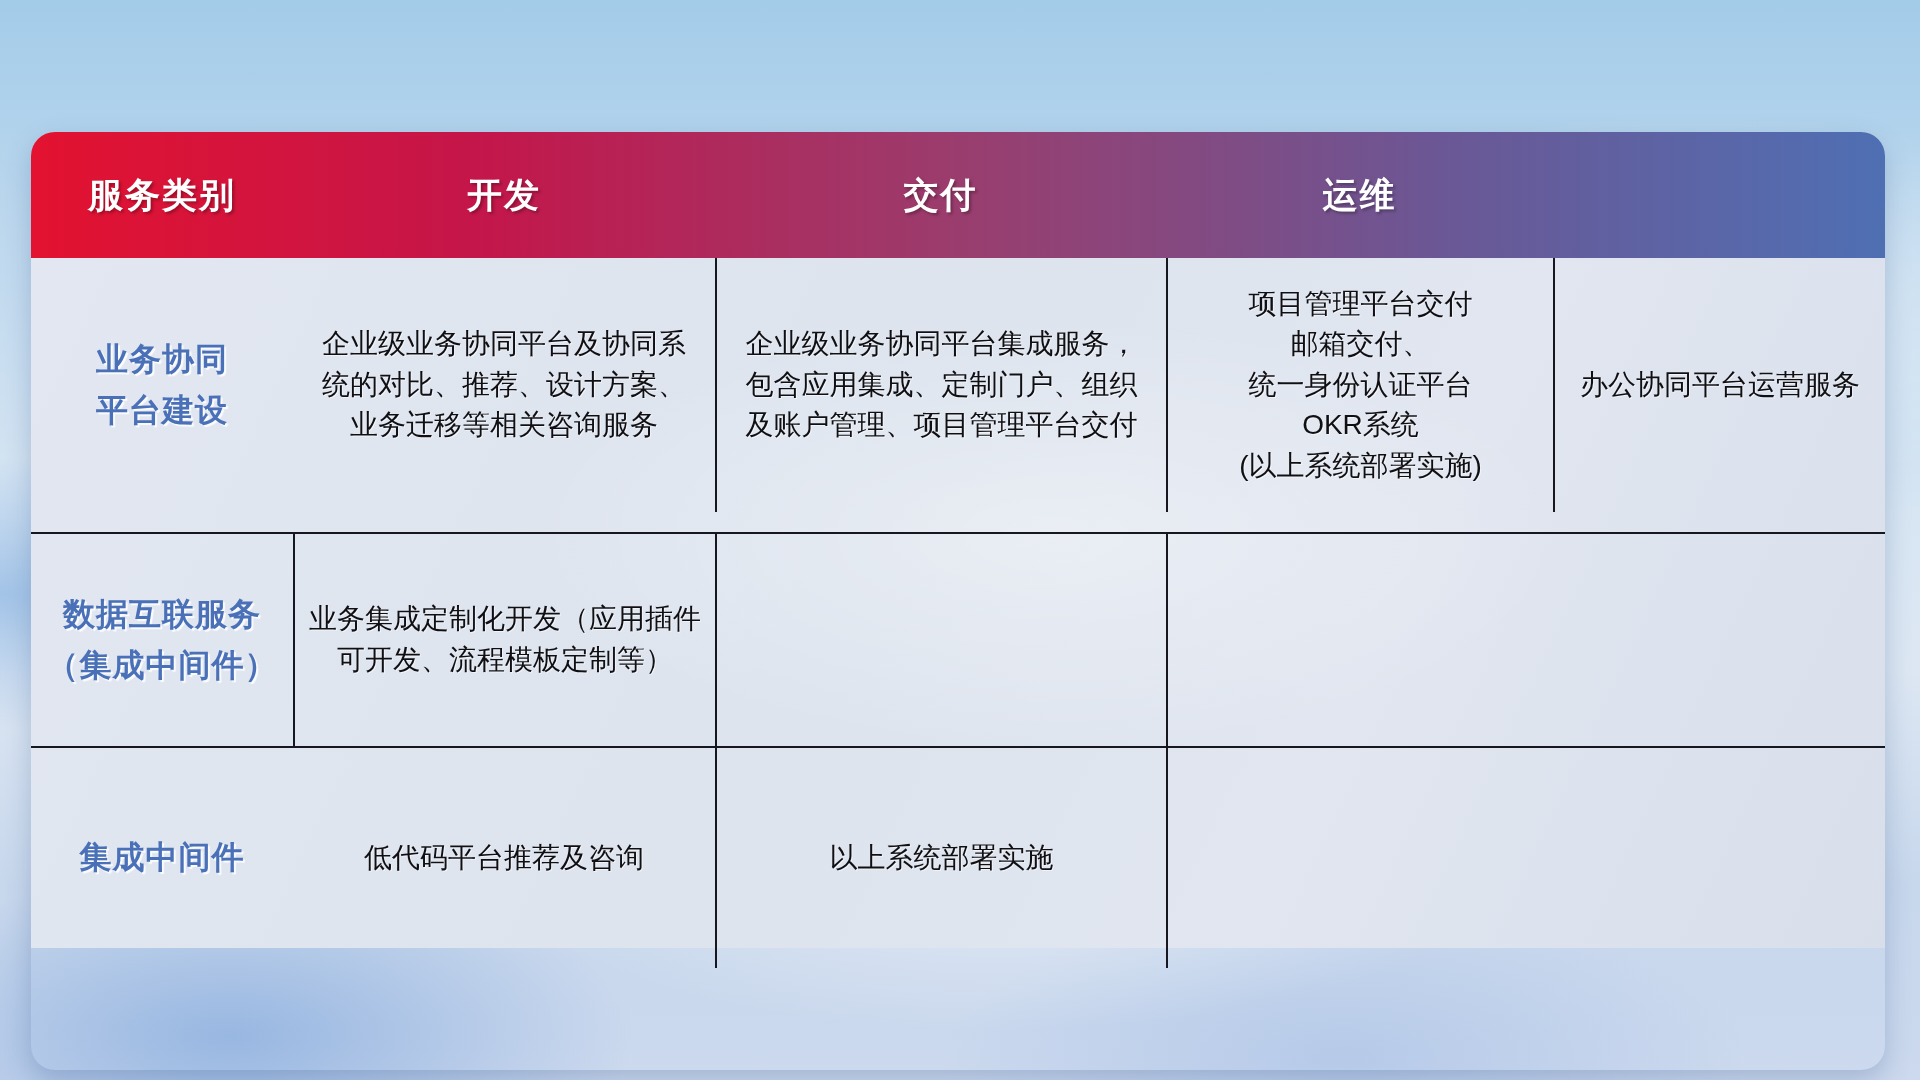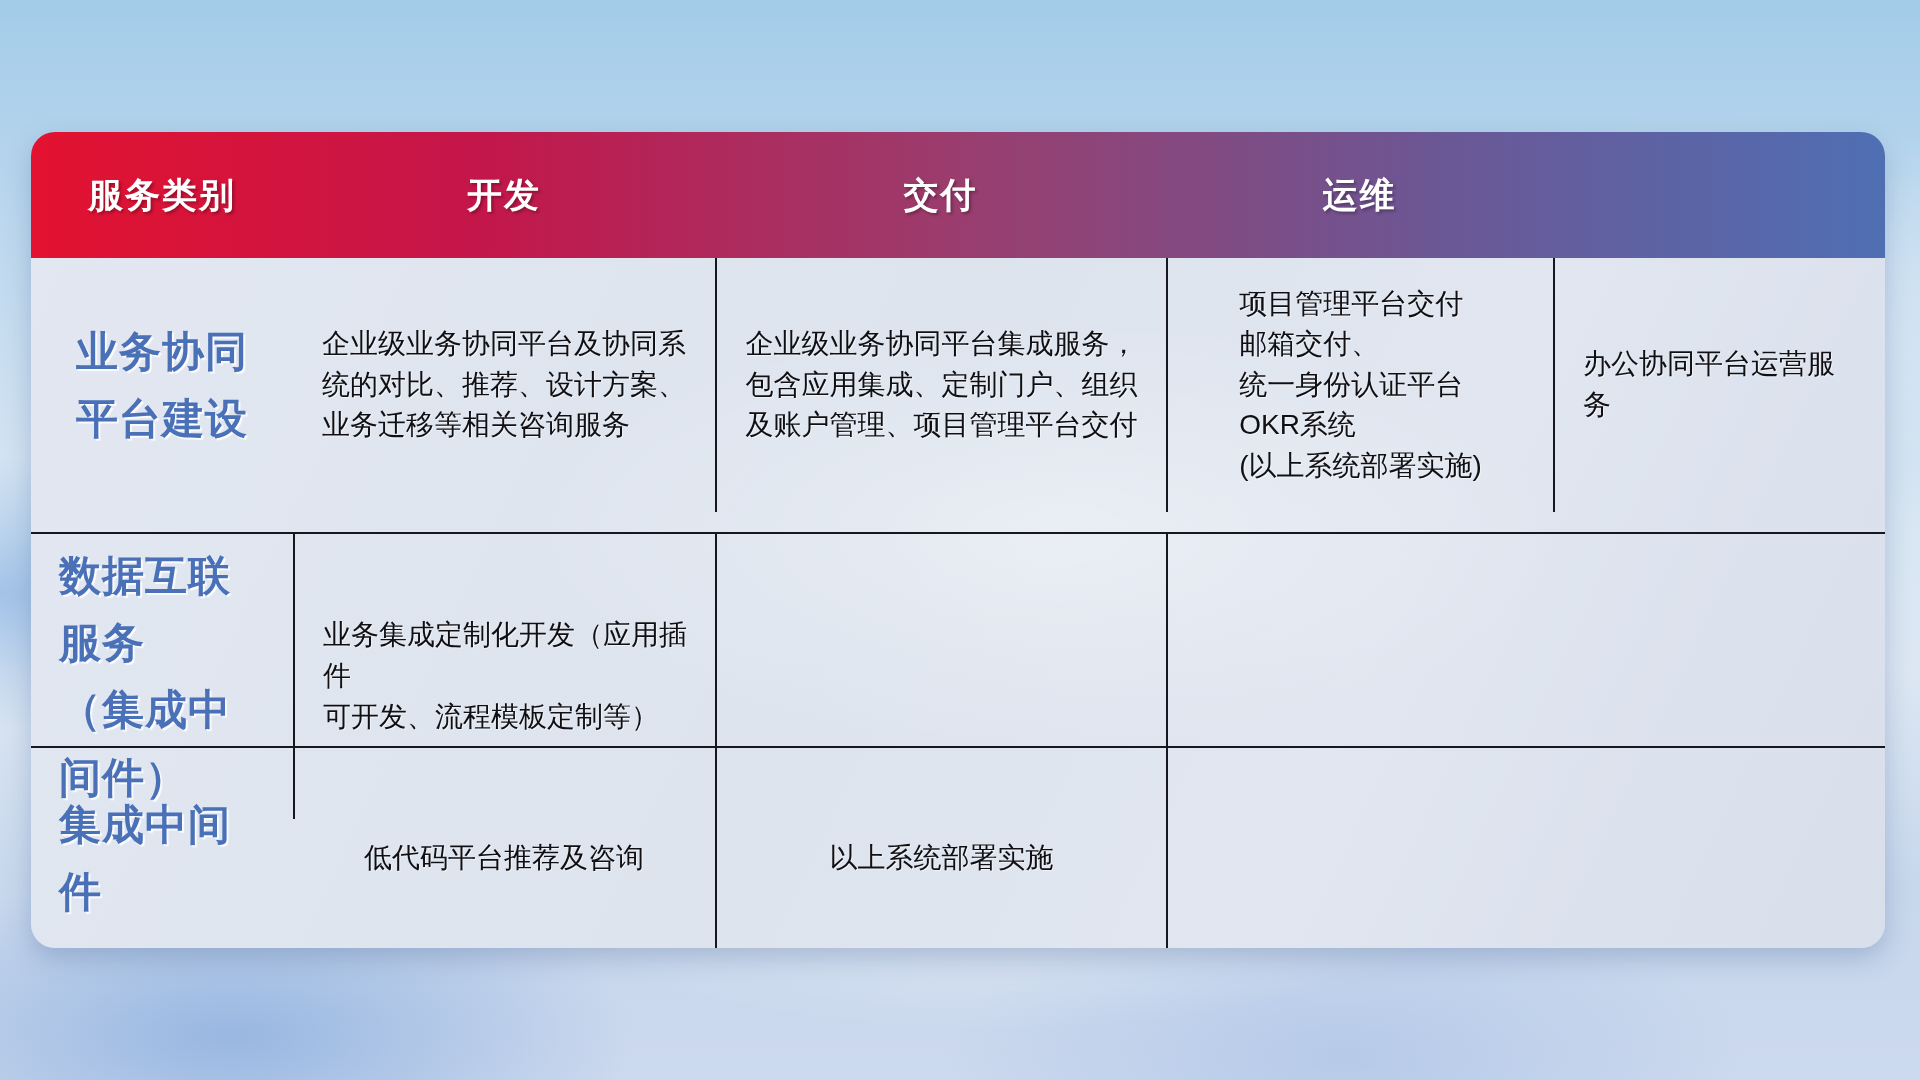--- a/index.html
+++ b/index.html
@@ -21,21 +21,21 @@
       radial-gradient(ellipse 35% 25% at 88% 28%, rgba(255,255,255,0.40), transparent 70%),
       radial-gradient(ellipse 30% 20% at 70% 98%, rgba(150,180,225,0.40), transparent 70%),
       linear-gradient(180deg, #a3cce9 0%, #bed8ee 22%, #d8e6f3 48%, #dde7f3 62%, #c7d7ec 82%, #ccd9ee 100%);
   }
 
   .table-panel {
     position: absolute;
     left: 31px;
     top: 132px;
     width: 1854px;
-    height: 816px;
+    height: 938px;
     border-radius: 24px;
     overflow: hidden;
     box-shadow: 0 10px 26px rgba(70, 100, 150, 0.30);
   }
 
   
   .thead {
     display: grid;
     grid-template-columns: 262px 422px 451px 387px 332px;
     height: 126px;
@@ -64,32 +64,33 @@
     grid-template-columns: 262px 422px 451px 387px 332px;
   }
   .trow.r1 { height: 254px; }
   .trow.r2 { height: 214px; border-top: 2px solid #17171f; margin-top: 20px; }
   .trow.r3 { height: 222px; border-top: 2px solid #17171f; }
 
   .td {
     display: flex;
     align-items: center;
     justify-content: center;
-    padding: 8px 28px;
+    text-align: center;
+    padding: 8px 14px;
     font-size: 28px;
     line-height: 1.45;
     color: #101014;
     white-space: pre-line;
     text-shadow: 1px 1px 0 rgba(255,255,255,0.55);
   }
   .td.vline { border-left: 2px solid #17171f; }
 
   .td.cat {
     color: #4a71b8;
-    font-size: 42px;
+    font-size: 32px;
     font-weight: bold;
     line-height: 1.6;
     letter-spacing: 1px;
     text-shadow: 2px 2px 1px rgba(255,255,255,0.85);
   }
 </style>
 </head>
 <body>
 
 <div class="table-panel">

